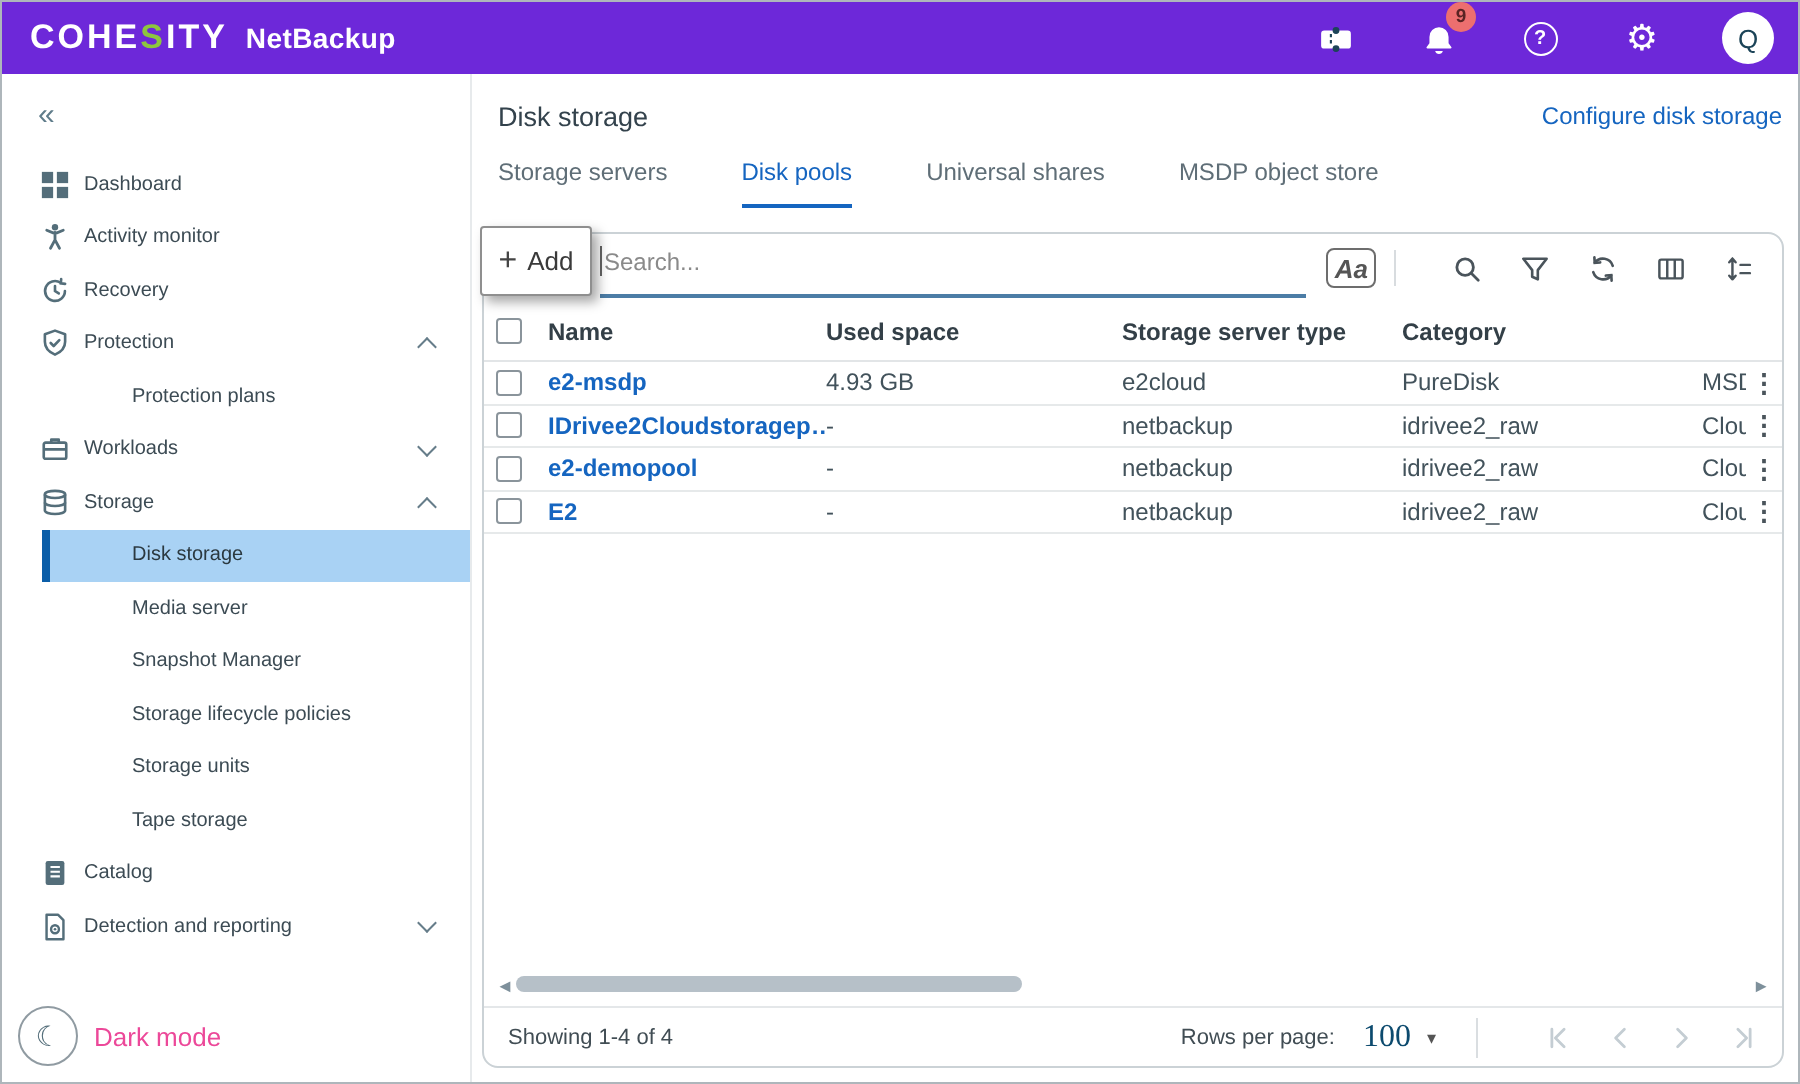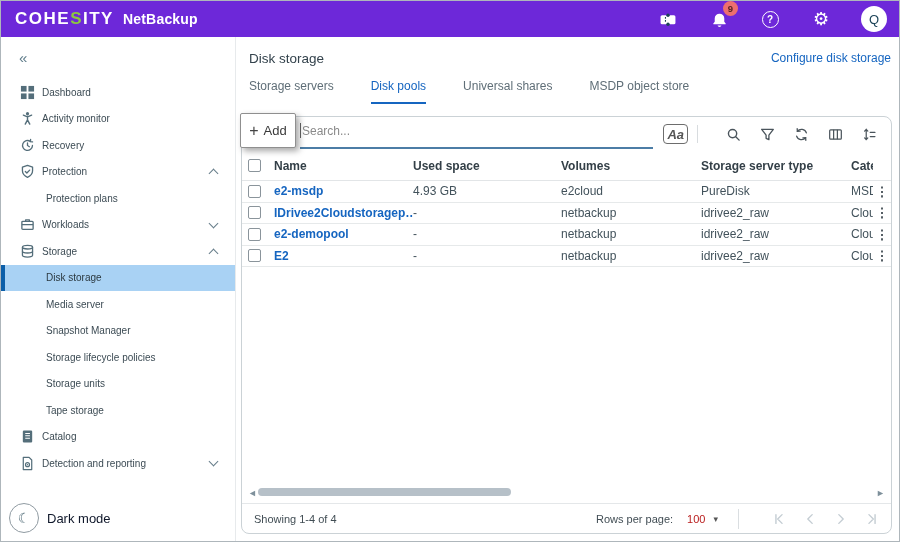--- a/index.html
+++ b/index.html
@@ -23,28 +23,28 @@
 
   
   .body-row { flex:1; display:flex; min-height:0; }
 
   
   .sidebar { width:235px; flex:0 0 235px; border-right:1px solid #e7eaec; display:flex; flex-direction:column; background:#fff; }
   .collapse { height:40px; display:flex; align-items:center; padding-left:18px; color:#607d8b; font-size:15px; cursor:pointer; }
   .nav { margin-top:2px; }
   .nav-item { height:26.5px; display:flex; align-items:center; padding-left:18px; font-size:10px; color:#3c4b54; cursor:pointer; }
   .nav-item .ic { width:16px; height:16px; margin-right:7px; display:flex; align-items:center; justify-content:center; color:#546e7a; flex:0 0 16px; }
-  .nav-item.child { padding-left:45px; }
+  .nav-item.child { padding-left:45px;margin-left:20px; }
   .nav-item.selected { background:#a9d2f4; border-left:4px solid #0b5ea8; padding-left:41px; color:#2b3940; }
   .chev { width:7px; height:7px; border-right:1.4px solid #667d8a; border-bottom:1.4px solid #667d8a; margin-left:auto; margin-right:18px; }
   .chev.up { transform:rotate(-135deg); margin-top:4px; }
   .chev.down { transform:rotate(45deg); margin-bottom:3px; }
   .darkmode { margin-top:auto; display:flex; align-items:center; padding:4px 0 8px 8px; cursor:pointer; }
   .moon-circle { width:30px; height:30px; border:1px solid #909ba2; border-radius:50%; display:flex; align-items:center; justify-content:center; color:#546e7a; font-size:14px; }
-  .darkmode-label { margin-left:8px; font-size:13px; color:#0f172a; }
+  .darkmode-label { margin-left:8px; font-size:13px; color:#ec4899; }
 
   
   .main { flex:1; display:flex; flex-direction:column; min-width:0; background:#fff; }
   .page-head { display:flex; justify-content:space-between; align-items:flex-start; padding:14px 8px 0 13px; }
   .page-title { font-size:13.5px; font-weight:normal; color:#33424c; }
   .configure-link { font-size:12px; color:#1565c0; text-decoration:none; cursor:pointer; }
 
   .tabs { display:flex; gap:37px; padding-left:13px; margin-top:13px; }
   .tab { font-size:12px; color:#5f6e77; padding-bottom:9px; border-bottom:2px solid transparent; cursor:pointer; }
   .tab.active { color:#1565c0; border-bottom-color:#1565c0; }
@@ -80,21 +80,21 @@
   .hscroll { height:16px; flex:0 0 16px; position:relative; margin:0 4px 2px 4px; }
   .hs-arrow { position:absolute; top:2px; font-size:9px; color:#7e909b; cursor:pointer; line-height:12px; }
   .hs-left { left:2px; }
   .hs-right { right:2px; }
   .hs-thumb { position:absolute; left:12px; top:3px; width:253px; height:8px; background:#b6c0c8; border-radius:4px; cursor:grab; }
 
   
   .tfoot { height:30px; flex:0 0 30px; border-top:1px solid #e4e7e9; display:flex; align-items:center; font-size:11px; color:#414d54; padding:0 12px; border-radius:0 0 8px 8px; }
   .foot-right { margin-left:auto; display:flex; align-items:center; }
   .rpp-label { color:#414d54; }
-  .rpp-value { font-size:11px; margin-left:14px; color:#b91c1c; }
+  .rpp-value { font-size:16px; margin-left:14px; color:#0c4a6e;font-family:Liberation Serif, serif; }
   .rpp-caret { font-size:9px; color:#555; margin-left:8px; cursor:pointer; }
   .fsep { width:1px; height:20px; background:#dadee1; margin:0 16px 0 20px; }
   .pg { width:14px; height:14px; margin-left:17px; cursor:default; }
   .pg svg { display:block; }
 </style>
 </head>
 <body>
 
 <div class="page">
 
@@ -312,21 +312,20 @@
                   <path d="M8.8 5.8h5M8.8 10.2h5"></path>
                 </svg>
             </span>
           </div>
         </div>
 
         <div class="grid-row thead">
           <span class="cbx"></span>
           <span class="cell">Name</span>
           <span class="cell">Used space</span>
-          <span class="cell">Volumes</span>
           <span class="cell">Storage server type</span>
           <span class="cell">Category</span>
           <span></span>
         </div>
 
         <div class="grid-row trow">
           <span class="cbx"></span>
           <a class="name-link">e2-msdp</a>
           <span class="cell">4.93 GB</span>
           <span class="cell">e2cloud</span>

